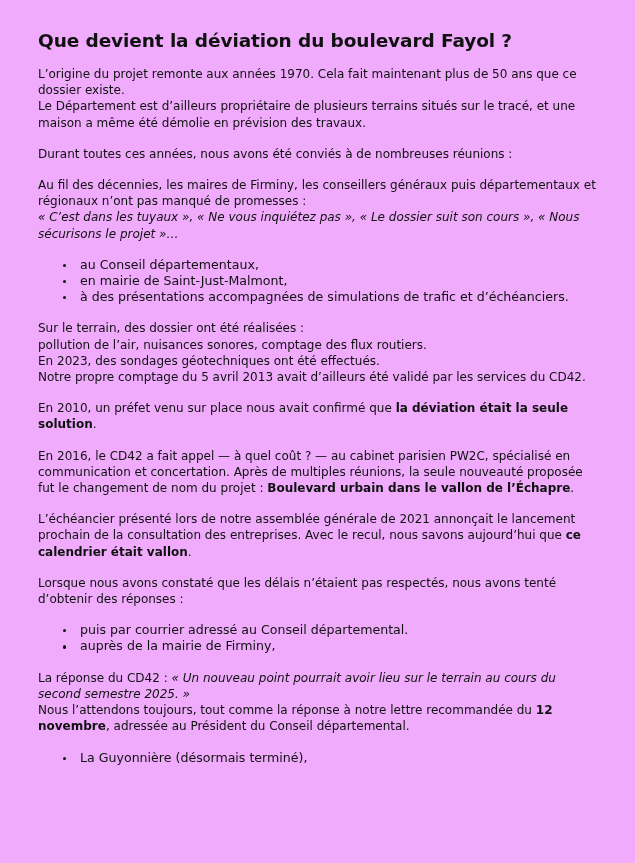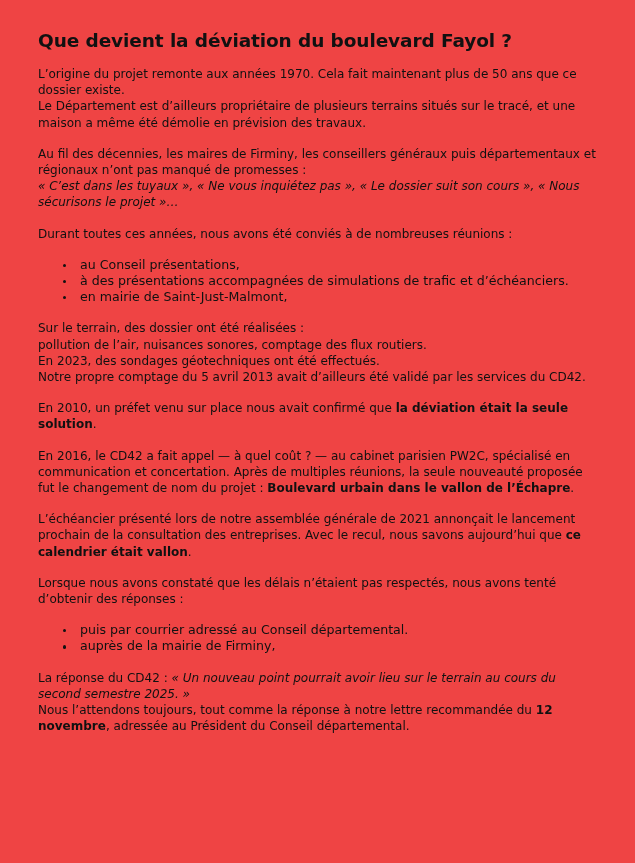--- a/index.html
+++ b/index.html
@@ -12,21 +12,21 @@
     width: 635px;
     height: 863px;
     overflow: hidden;
     font-family: "DejaVu Sans", "Liberation Sans", sans-serif;
     color: #111111;
   }
   .page {
     box-sizing: border-box;
     width: 635px;
     height: 863px;
-    background: #ef4444;
+    background: #f0abfc;
     padding: 30px 38px 10px 38px;
   }
   .doc-title {
     font-size: 18.5px;
     font-weight: bold;
     line-height: 22px;
     margin: 0 0 14px 0;
     letter-spacing: -0.1px;
     color: #111111;
   }
@@ -74,32 +74,32 @@
 <div class="page">
 
   <h1 class="doc-title">Que devient la déviation du boulevard Fayol ?</h1>
 
   <p class="para">
     <span class="ln">L’origine du projet remonte aux années 1970. Cela fait maintenant plus de 50 ans que ce dossier existe.</span>
     <span class="ln">Le Département est d’ailleurs propriétaire de plusieurs terrains situés sur le tracé, et une maison a même été démolie en prévision des travaux.</span>
   </p>
 
   <p class="para">
+    <span class="ln">Durant toutes ces années, nous avons été conviés à de nombreuses réunions :</span>
+  </p>
+
+  <p class="para">
     <span class="ln">Au fil des décennies, les maires de Firminy, les conseillers généraux puis départementaux et régionaux n’ont pas manqué de promesses :</span>
     <span class="ln"><i>« C’est dans les tuyaux », « Ne vous inquiétez pas », « Le dossier suit son cours », « Nous sécurisons le projet »…</i></span>
   </p>
 
-  <p class="para">
-    <span class="ln">Durant toutes ces années, nous avons été conviés à de nombreuses réunions :</span>
-  </p>
-
   <ul class="bullets">
-    <li>au Conseil présentations,</li>
+    <li>au Conseil départementaux,</li>
+    <li>en mairie de Saint-Just-Malmont,</li>
     <li>à des présentations accompagnées de simulations de trafic et d’échéanciers.</li>
-    <li>en mairie de Saint-Just-Malmont,</li>
   </ul>
 
   <p class="para">
     <span class="ln">Sur le terrain, des dossier ont été réalisées :</span>
     <span class="ln">pollution de l’air, nuisances sonores, comptage des flux routiers.</span>
     <span class="ln">En 2023, des sondages géotechniques ont été effectués.</span>
     <span class="ln">Notre propre comptage du 5 avril 2013 avait d’ailleurs été validé par les services du CD42.</span>
   </p>
 
   <p class="para"><span>En 2010, un préfet venu sur place nous avait confirmé que </span><b>la déviation était la seule solution</b><span>.</span></p>
@@ -114,15 +114,16 @@
 
   <ul class="bullets">
     <li>puis par courrier adressé au Conseil départemental.</li>
     <li>auprès de la mairie de Firminy,</li>
   </ul>
 
   <p class="para"><span>La réponse du CD42 : </span><i>« Un nouveau point pourrait avoir lieu sur le terrain au cours du second semestre 2025. »</i><br><span>Nous l’attendons toujours, tout comme la réponse à notre lettre recommandée du </span><b>12 novembre</b><span>, adressée au Président du Conseil départemental.</span></p>
 
 
   <ul class="bullets">
+    <li>La Guyonnière (désormais terminé),</li>
   </ul>
 
 </div>
 
 </body></html>

